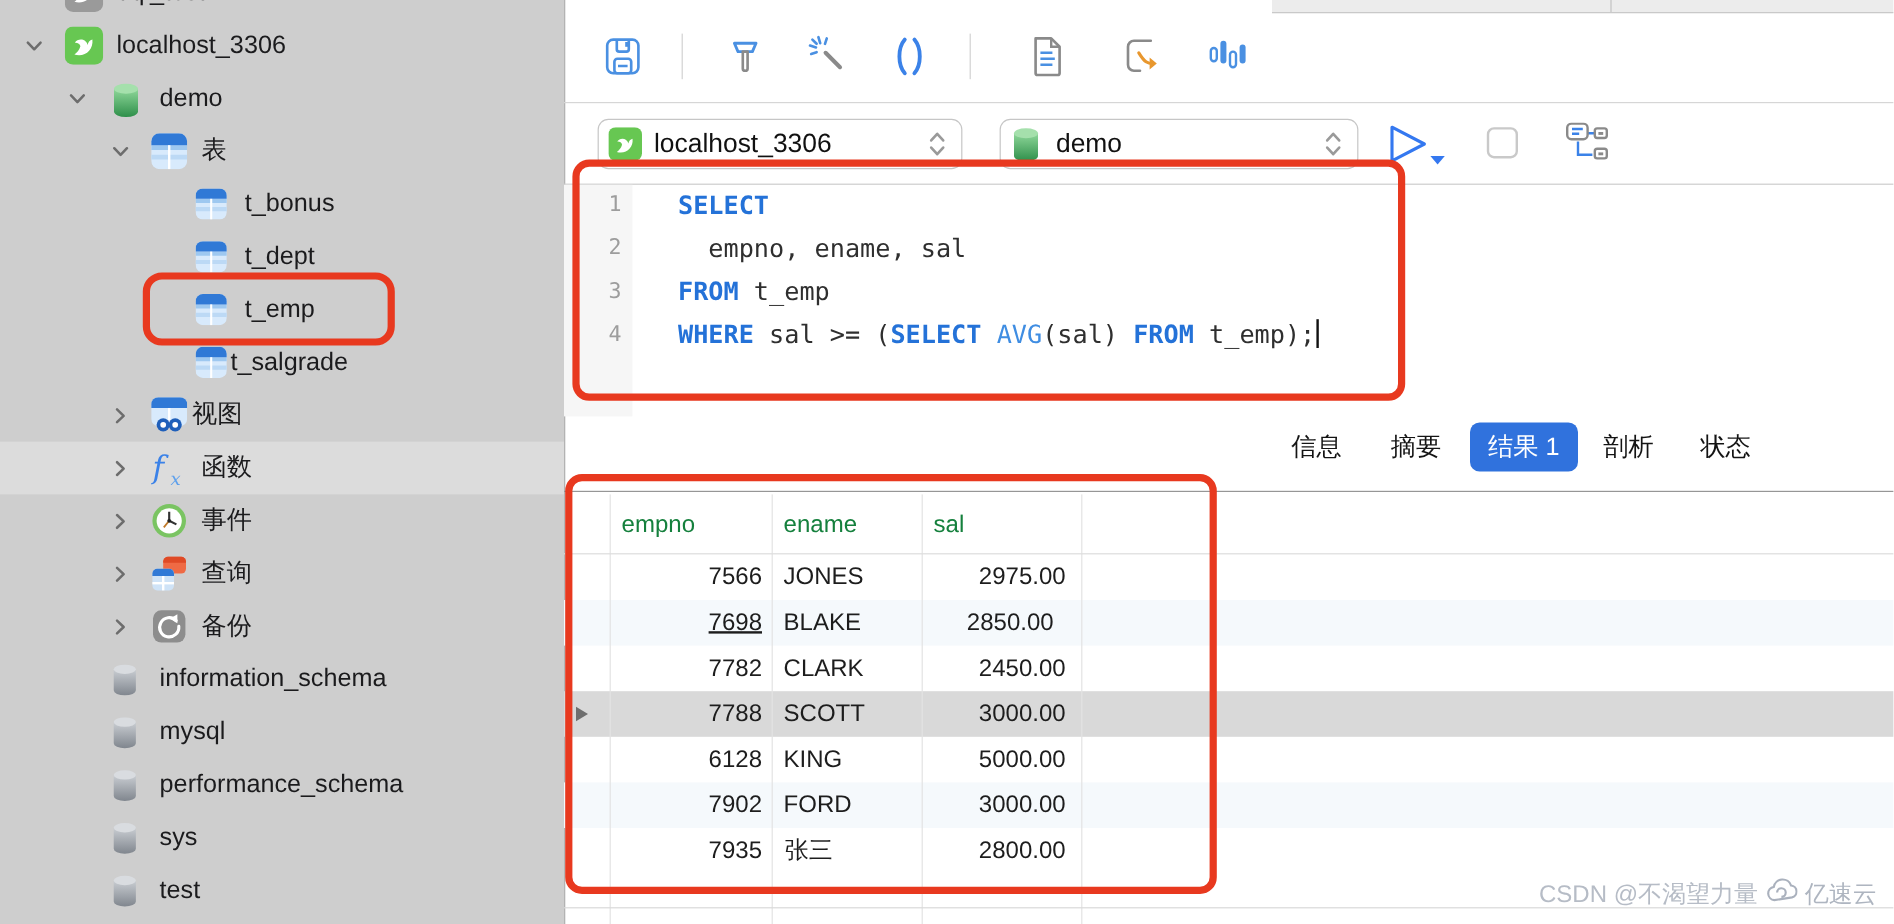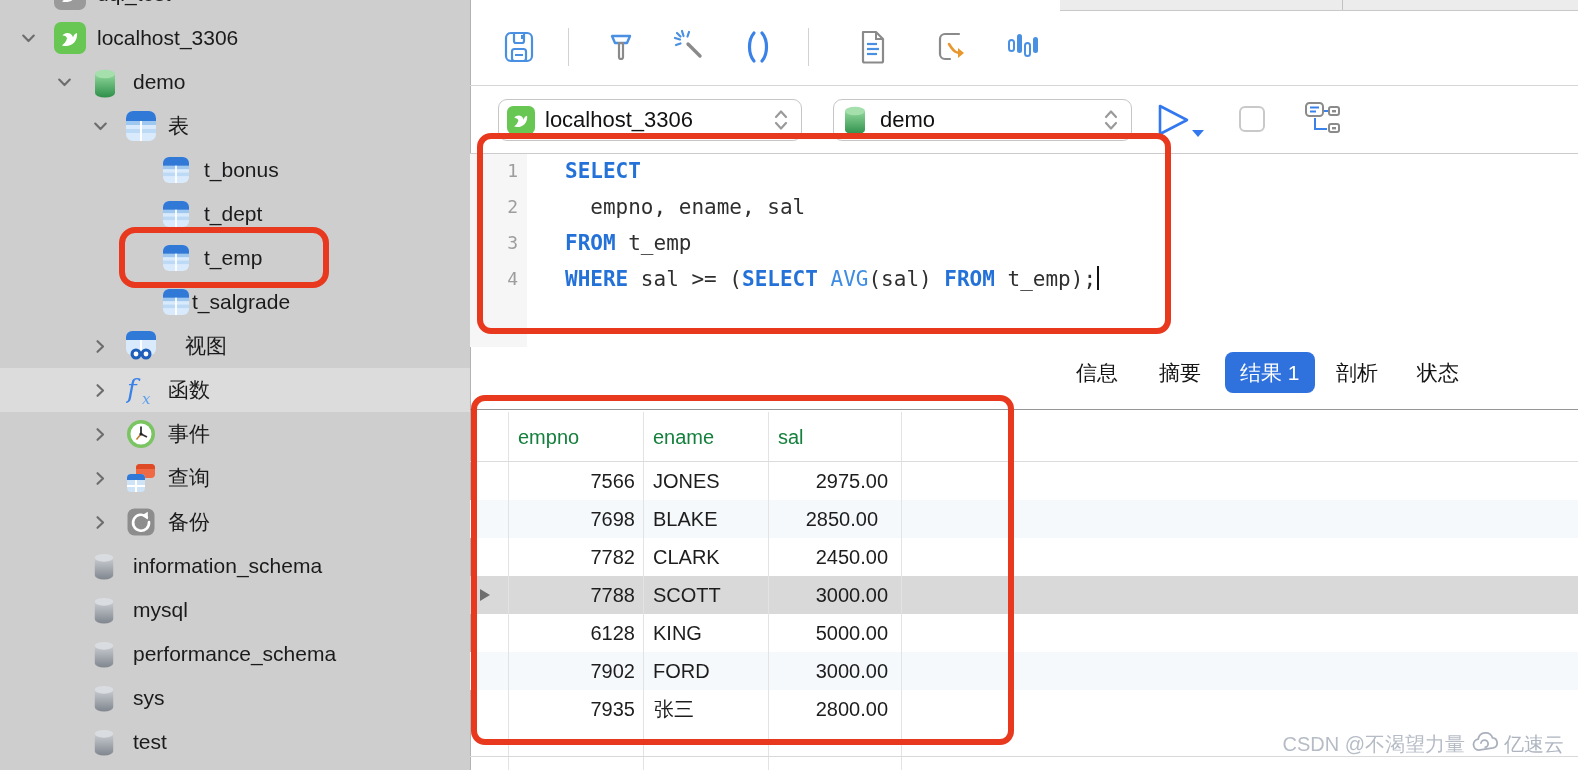--- a/index.html
+++ b/index.html
@@ -157,21 +157,21 @@
       <span class="tree-ico" style="left: 126px; top: 7px;"><svg width="30" height="30" viewBox="0 0 30 30">
           <rect width="30" height="24" rx="6" fill="#d8eafc"></rect>
           <path d="M6 0 h18 a6 6 0 0 1 6 6 v3 h-30 v-3 a6 6 0 0 1 6-6 z" fill="#3079d6"></path>
           <rect x="14" y="9" width="2" height="15" fill="#fff"></rect>
           <circle cx="10" cy="23" r="5.5" fill="#1f5fba"></circle>
           <circle cx="20" cy="23" r="5.5" fill="#1f5fba"></circle>
           <circle cx="10" cy="23" r="2.4" fill="#fff"></circle>
           <circle cx="20" cy="23" r="2.4" fill="#fff"></circle>
           <rect x="13" y="21.5" width="4" height="3" fill="#1f5fba"></rect>
         </svg></span>
-      <span class="tree-lbl" style="left: 185px; text-align: right;">视图</span>
+      <span class="tree-lbl" style="left: 160px; text-align: right;">视图</span>
     </div>
     <div class="tree-row hl" style="top: 368px;">
       <span class="tree-chev" style="left: 92px;"><svg width="17" height="17" viewBox="0 0 16 16">
           <path d="M5.2 3 L10.4 8 L5.2 13" stroke="#6d6d6d" stroke-width="2" fill="none" stroke-linecap="round" stroke-linejoin="round"></path>
         </svg></span>
       <span class="tree-ico" style="left: 126px; top: 7px;"><svg width="30" height="30" viewBox="0 0 30 30">
           <text x="1" y="23" font-family="DejaVu Serif, serif" font-style="italic" font-size="26" fill="#3b82e8">f</text>
           <text x="16" y="29" font-family="DejaVu Serif, serif" font-style="italic" font-size="15" fill="#5ea0ec">x</text>
         </svg></span>
       <span class="tree-lbl" style="left: 168px;">函数</span>
@@ -414,21 +414,21 @@
     <div class="vline" style="left: 901px;"></div>
     <div class="ghead" style="left: 518px;">empno</div>
     <div class="ghead" style="left: 653px;">ename</div>
     <div class="ghead" style="left: 778px;">sal</div>
     <div class="grow" style="top: 462px;">
       <div class="gcell num" style="left: 38px; width: 127px;">7566</div>
       <div class="gcell" style="left: 183px; width: 110px;">JONES</div>
       <div class="gcell num" style="left: 298px; width: 120px;">2975.00</div>
     </div>
     <div class="grow" style="top: 500px; background: rgb(245, 249, 252);">
-      <div class="gcell num" style="left: 38px; width: 127px;">7698</div>
+      <div class="gcell num" style="left: 38px; width: 127px; text-decoration: underline;">7698</div>
       <div class="gcell" style="left: 183px; width: 110px;">BLAKE</div>
       <div class="gcell num" style="left: 288px; width: 120px;">2850.00</div>
     </div>
     <div class="grow" style="top: 538px;">
       <div class="gcell num" style="left: 38px; width: 127px;">7782</div>
       <div class="gcell" style="left: 183px; width: 110px;">CLARK</div>
       <div class="gcell num" style="left: 298px; width: 120px;">2450.00</div>
     </div>
     <div class="grow" style="top: 576px; background: rgb(217, 217, 217);">
       <div class="rowmark"></div>

